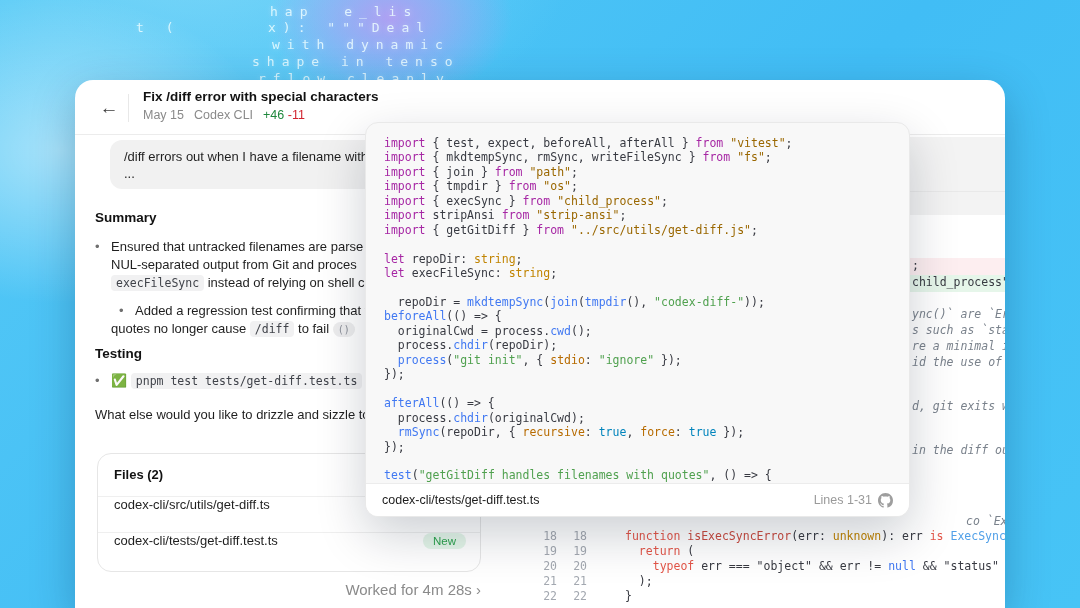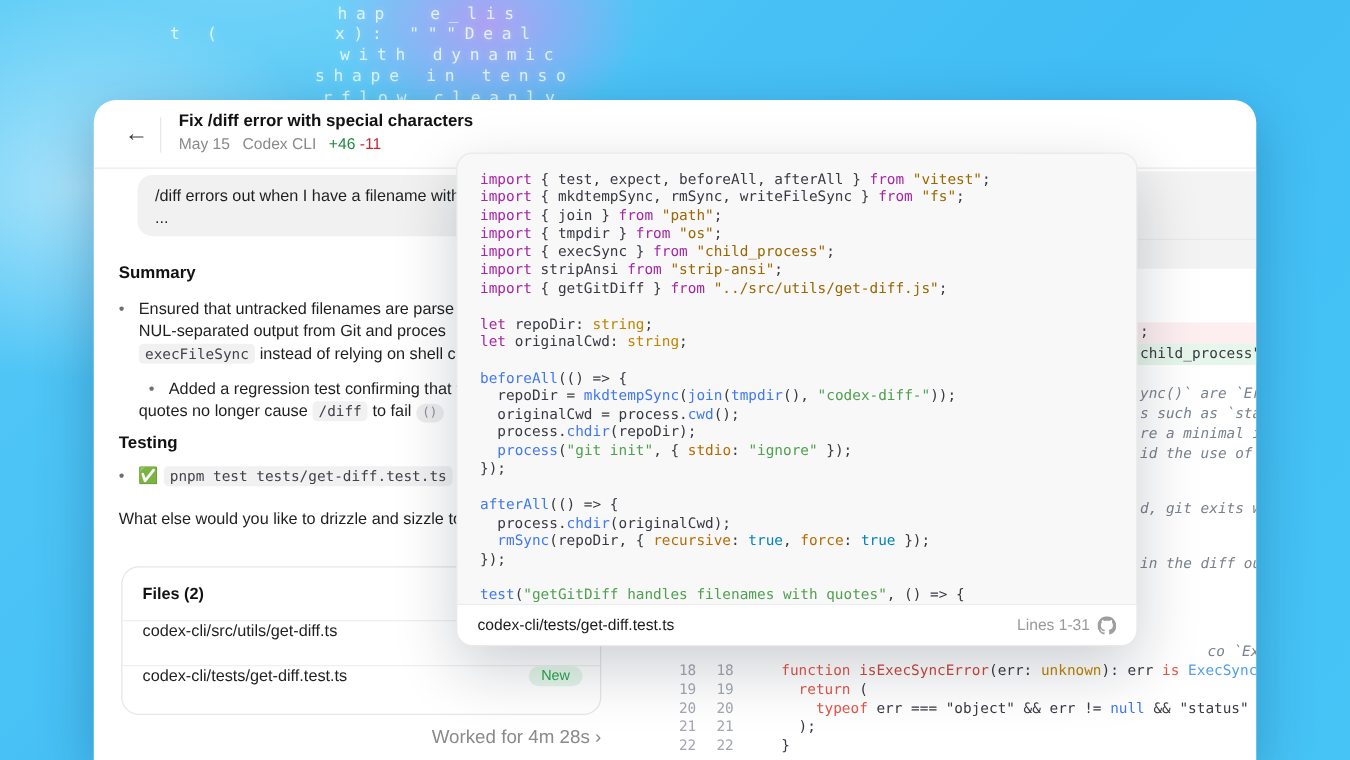--- a/index.html
+++ b/index.html
@@ -163,24 +163,24 @@
   <div class="pcode" id="popup-code">
       <div class="cl"><span class="tk-k">import</span><span class="tk-p"> { test, expect, beforeAll, afterAll } </span><span class="tk-k">from</span><span class="tk-p"> </span><span class="tk-si">"vitest"</span><span class="tk-p">;</span></div>
       <div class="cl"><span class="tk-k">import</span><span class="tk-p"> { mkdtempSync, rmSync, writeFileSync } </span><span class="tk-k">from</span><span class="tk-p"> </span><span class="tk-si">"fs"</span><span class="tk-p">;</span></div>
       <div class="cl"><span class="tk-k">import</span><span class="tk-p"> { join } </span><span class="tk-k">from</span><span class="tk-p"> </span><span class="tk-si">"path"</span><span class="tk-p">;</span></div>
       <div class="cl"><span class="tk-k">import</span><span class="tk-p"> { tmpdir } </span><span class="tk-k">from</span><span class="tk-p"> </span><span class="tk-si">"os"</span><span class="tk-p">;</span></div>
       <div class="cl"><span class="tk-k">import</span><span class="tk-p"> { execSync } </span><span class="tk-k">from</span><span class="tk-p"> </span><span class="tk-si">"child_process"</span><span class="tk-p">;</span></div>
       <div class="cl"><span class="tk-k">import</span><span class="tk-p"> stripAnsi </span><span class="tk-k">from</span><span class="tk-p"> </span><span class="tk-si">"strip-ansi"</span><span class="tk-p">;</span></div>
       <div class="cl"><span class="tk-k">import</span><span class="tk-p"> { getGitDiff } </span><span class="tk-k">from</span><span class="tk-p"> </span><span class="tk-si">"../src/utils/get-diff.js"</span><span class="tk-p">;</span></div>
       <div class="cl">&nbsp;</div>
       <div class="cl"><span class="tk-k">let</span><span class="tk-p"> repoDir: </span><span class="tk-t">string</span><span class="tk-p">;</span></div>
-      <div class="cl"><span class="tk-k">let</span><span class="tk-p"> originalCwd: </span><span class="tk-t">string</span><span class="tk-p">;</span></div>
-      <div class="cl">&nbsp;</div>
+      <div class="cl"><span class="tk-k">let</span><span class="tk-p"> execFileSync: </span><span class="tk-t">string</span><span class="tk-p">;</span></div>
+      <div class="cl">&nbsp;</div>
+      <div class="cl"><span class="tk-p">  repoDir = </span><span class="tk-f">mkdtempSync</span><span class="tk-p">(</span><span class="tk-f">join</span><span class="tk-p">(</span><span class="tk-f">tmpdir</span><span class="tk-p">(), </span><span class="tk-s">"codex-diff-"</span><span class="tk-p">));</span></div>
       <div class="cl"><span class="tk-f">beforeAll</span><span class="tk-p">(() =&gt; {</span></div>
-      <div class="cl"><span class="tk-p">  repoDir = </span><span class="tk-f">mkdtempSync</span><span class="tk-p">(</span><span class="tk-f">join</span><span class="tk-p">(</span><span class="tk-f">tmpdir</span><span class="tk-p">(), </span><span class="tk-s">"codex-diff-"</span><span class="tk-p">));</span></div>
       <div class="cl"><span class="tk-p">  originalCwd = process.</span><span class="tk-f">cwd</span><span class="tk-p">();</span></div>
       <div class="cl"><span class="tk-p">  process.</span><span class="tk-f">chdir</span><span class="tk-p">(repoDir);</span></div>
       <div class="cl"><span class="tk-p">  </span><span class="tk-f">process</span><span class="tk-p">(</span><span class="tk-s">"git init"</span><span class="tk-p">, { </span><span class="tk-o">stdio</span><span class="tk-p">: </span><span class="tk-s">"ignore"</span><span class="tk-p"> });</span></div>
       <div class="cl"><span class="tk-p">});</span></div>
       <div class="cl">&nbsp;</div>
       <div class="cl"><span class="tk-f">afterAll</span><span class="tk-p">(() =&gt; {</span></div>
       <div class="cl"><span class="tk-p">  process.</span><span class="tk-f">chdir</span><span class="tk-p">(originalCwd);</span></div>
       <div class="cl"><span class="tk-p">  </span><span class="tk-f">rmSync</span><span class="tk-p">(repoDir, { </span><span class="tk-o">recursive</span><span class="tk-p">: </span><span class="tk-b">true</span><span class="tk-p">, </span><span class="tk-o">force</span><span class="tk-p">: </span><span class="tk-b">true</span><span class="tk-p"> });</span></div>
       <div class="cl"><span class="tk-p">});</span></div>
       <div class="cl">&nbsp;</div>

